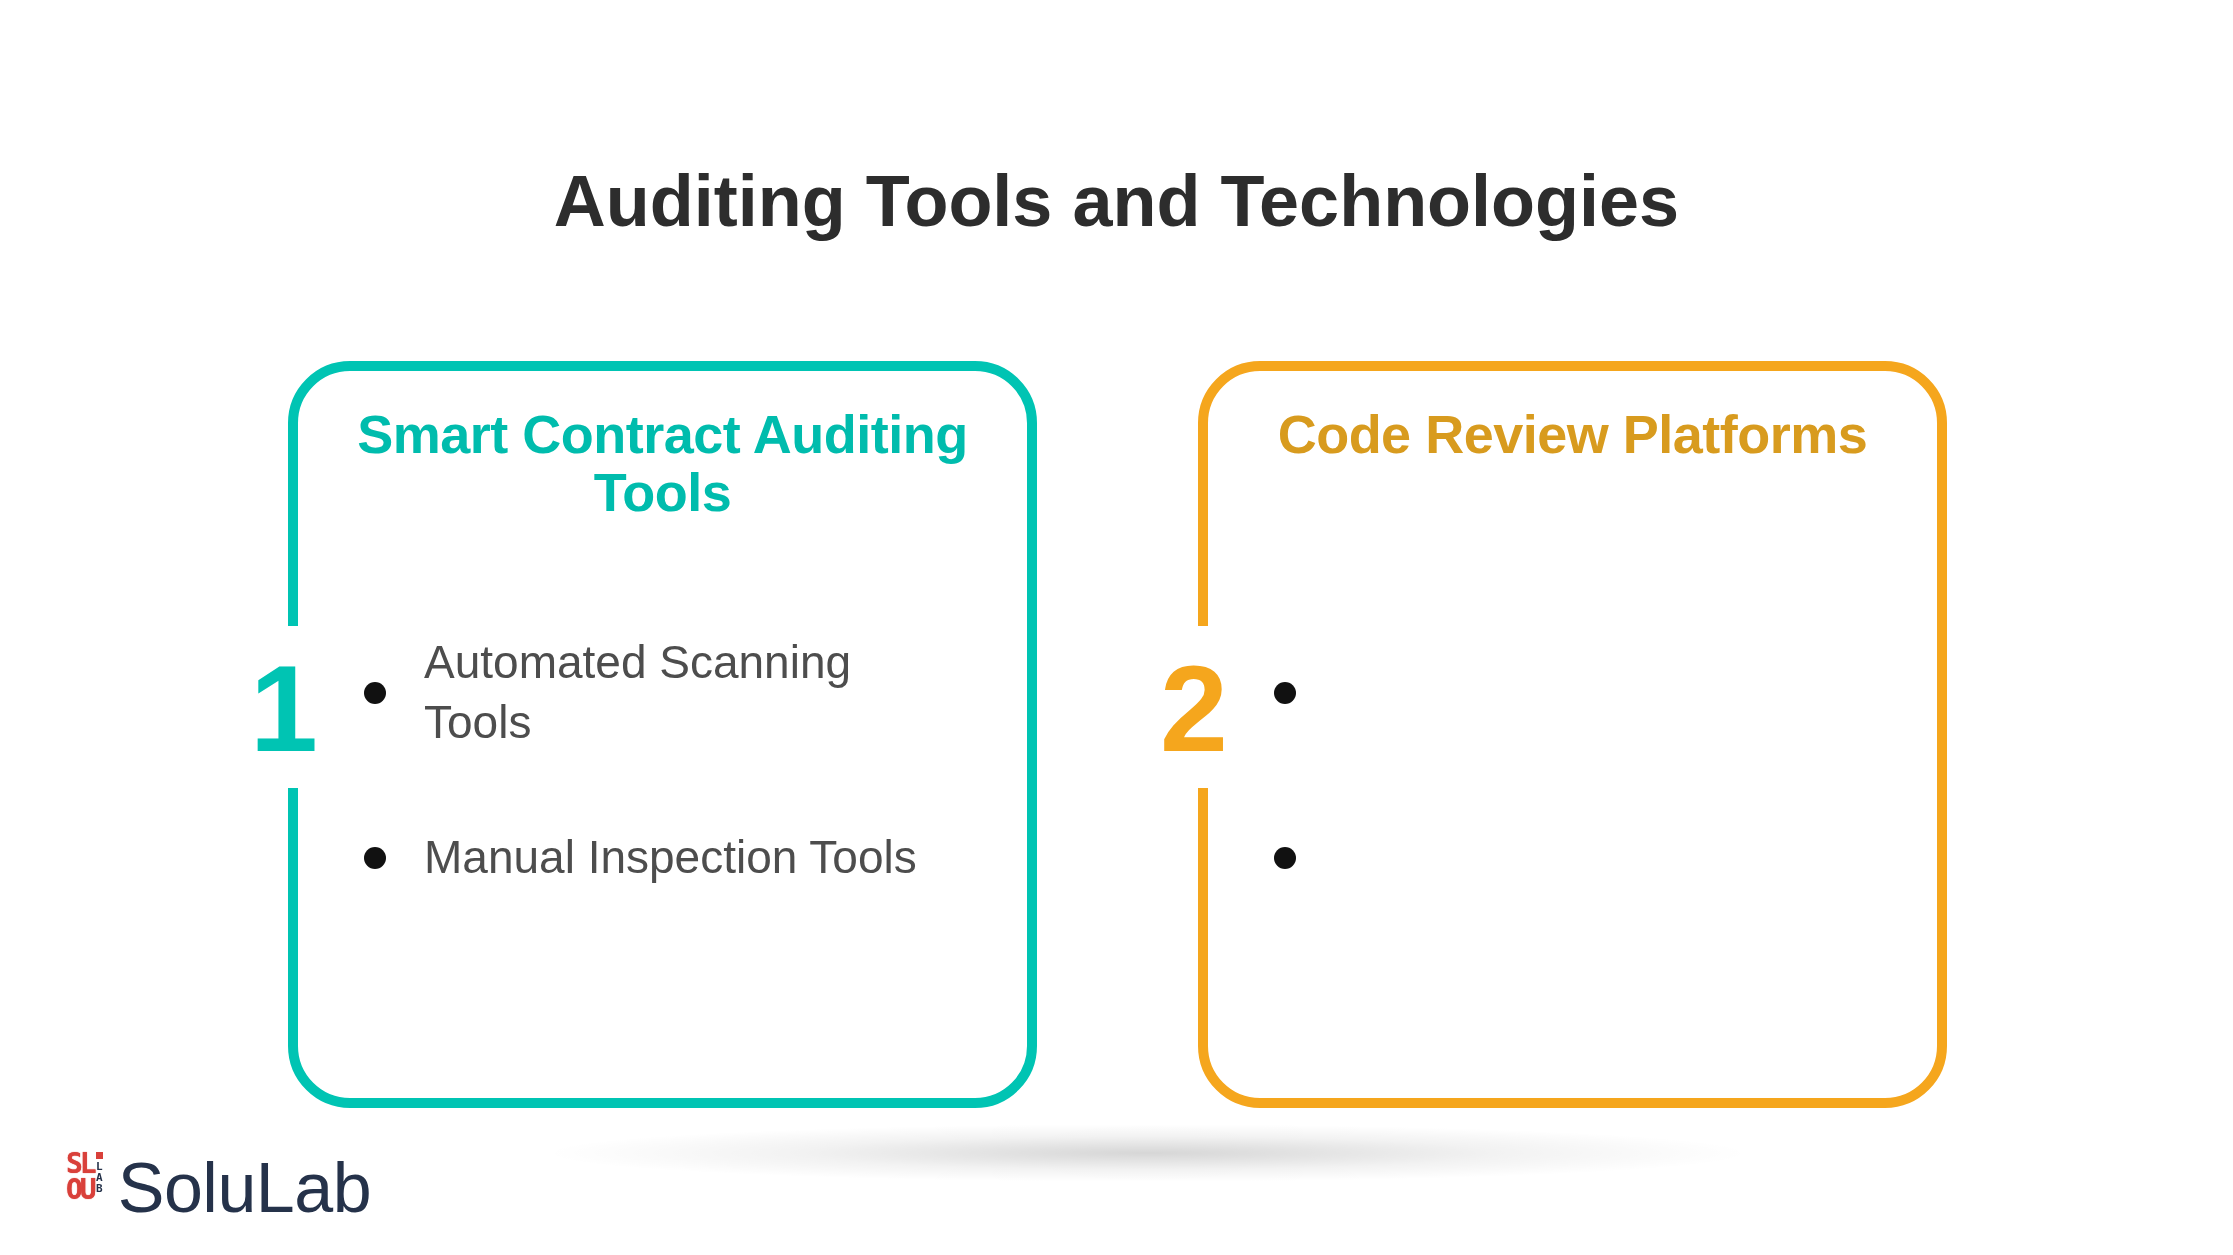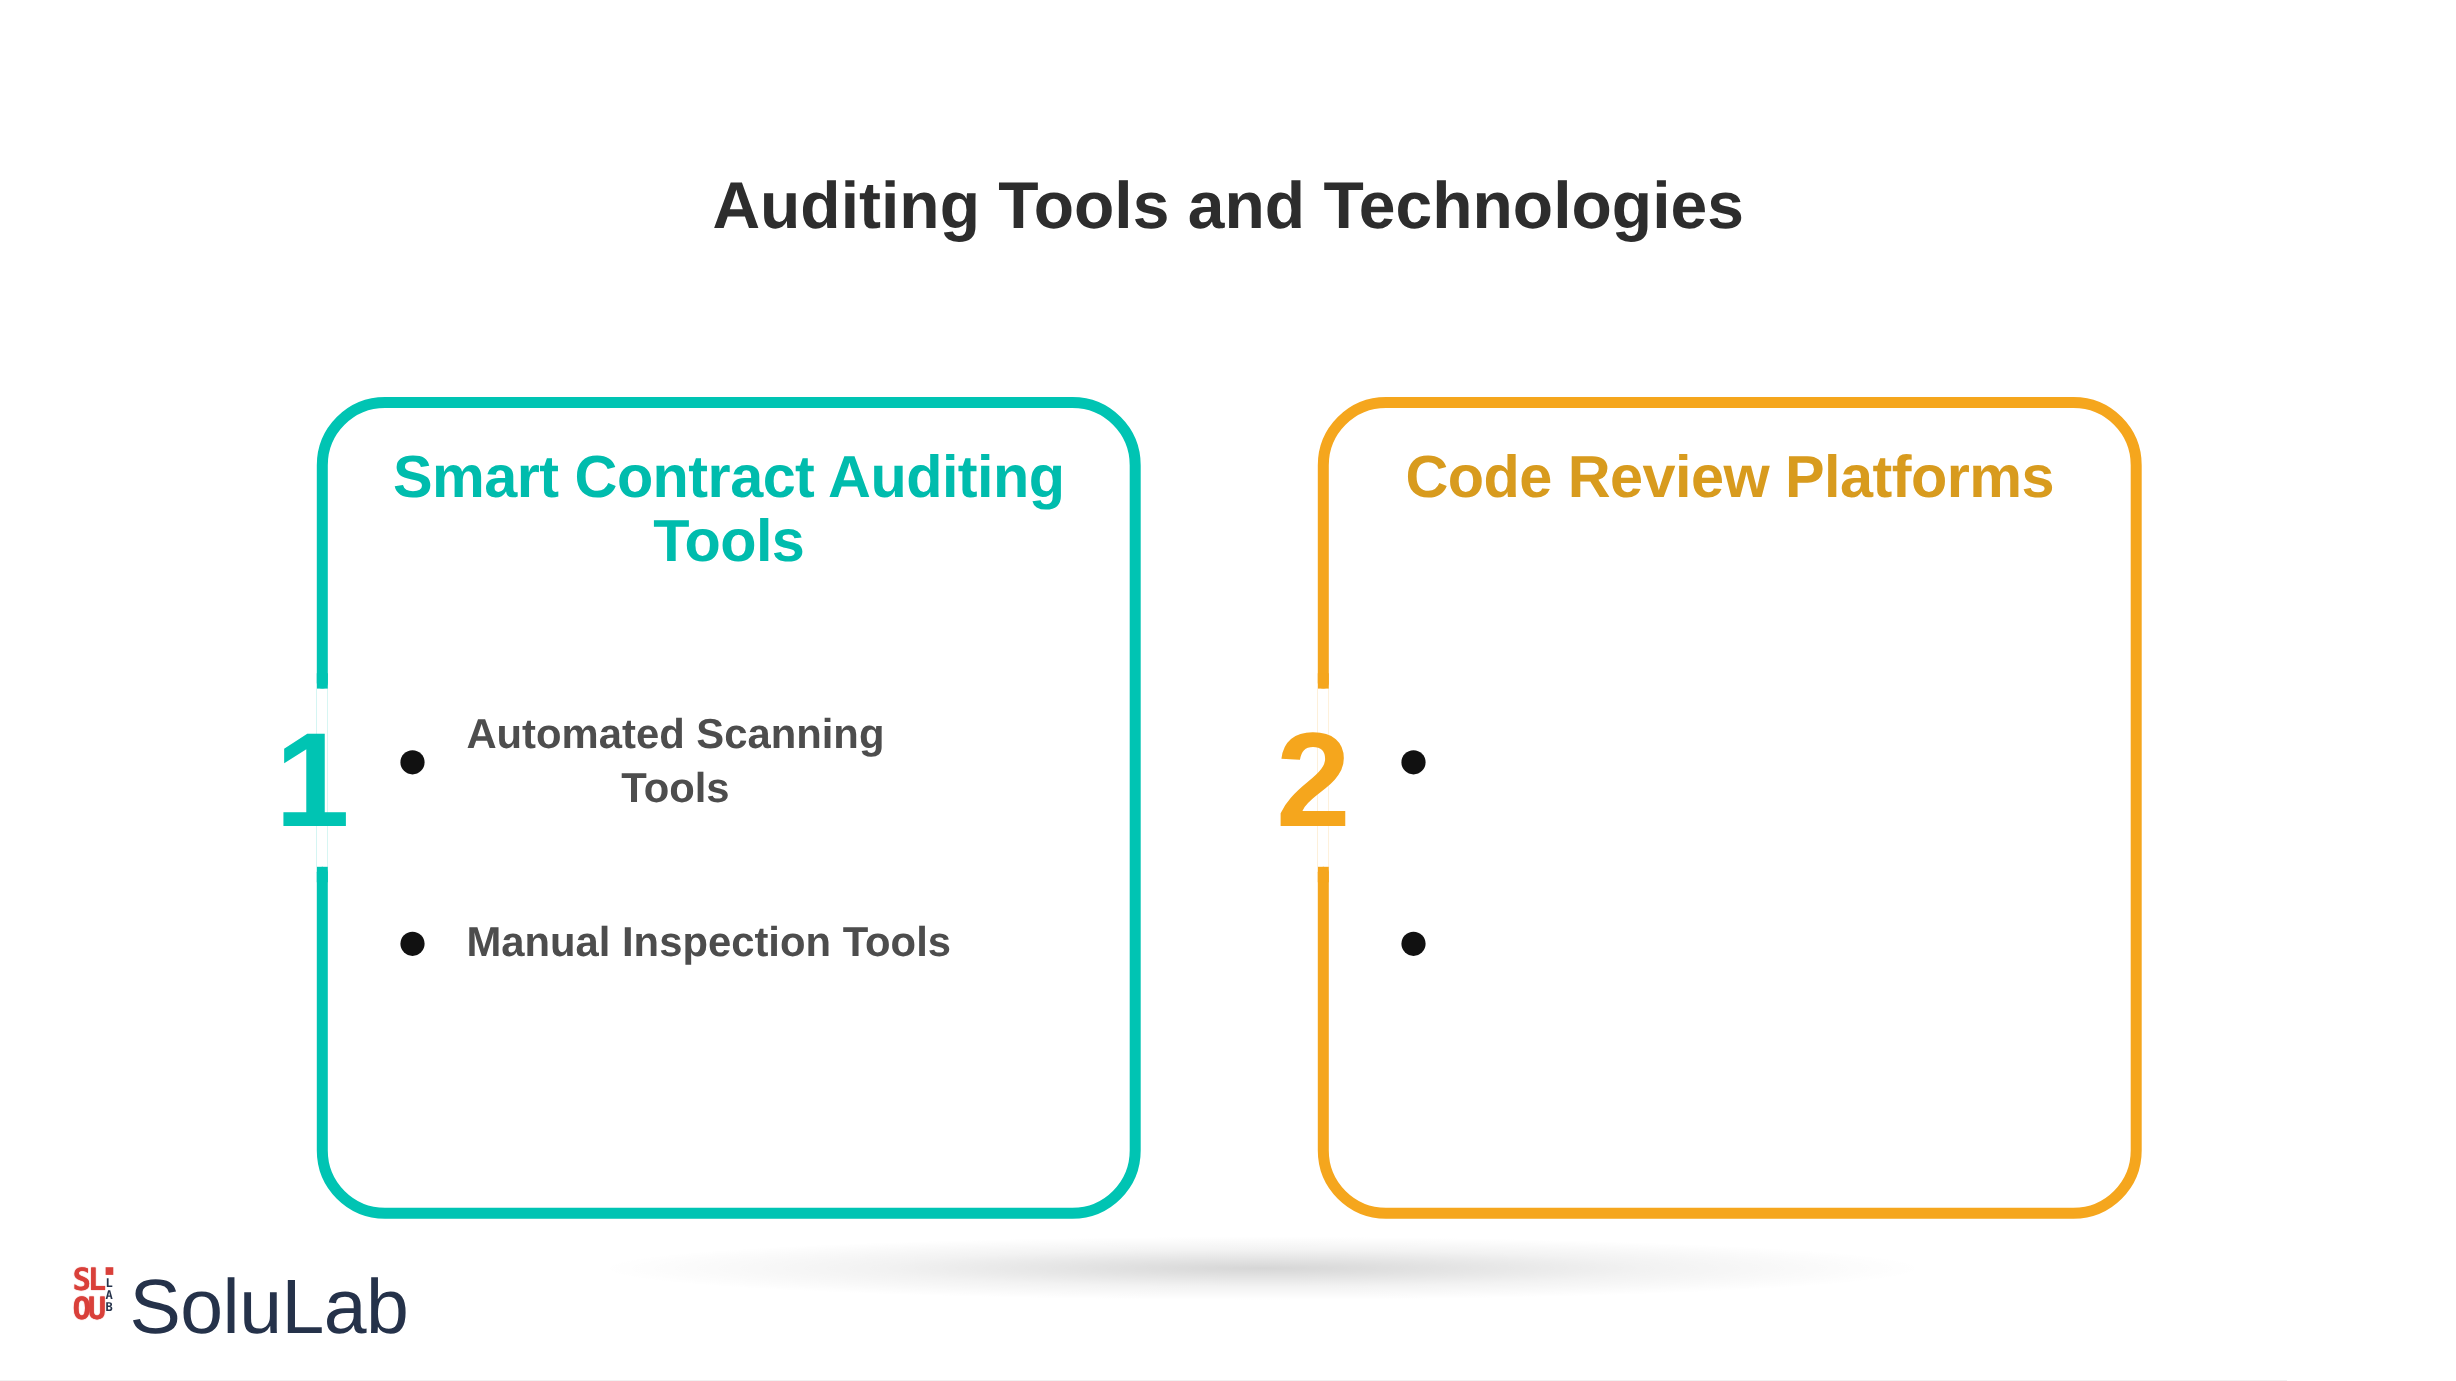--- a/index.html
+++ b/index.html
@@ -7,21 +7,21 @@
     position:relative;
     width:2233px;height:1255px;
     background:var(--background,#fff);
     overflow:hidden;
     font-family:"Liberation Sans","DejaVu Sans",sans-serif;
   }
   
   .title{
     position:absolute;top:112px;left:0;right:0;
     text-align:center;
-    font-size:60px;font-weight:800;line-height:1.15;
+    font-size:72px;font-weight:800;line-height:1.15;
     letter-spacing:0px;
     color:var(--title_text,#2d2d2d);
   }
   
   .card{
     position:absolute;top:338px;
     width:729px;height:727px;
     border:10px solid;border-radius:62px;
     background:#fff;
     margin-top:23px;
@@ -62,24 +62,23 @@
     display:flex;align-items:center;gap:38px;
   }
   .item.first{top:266px;}
   .item.second{top:431px;}
   .dot{
     width:22px;height:22px;border-radius:50%;
     background:var(--bullet_dot,#111);
     flex:0 0 22px;
   }
   .item-label{
-    font-size:38px;font-weight:bold;line-height:1.3;
+    font-size:46px;font-weight:normal;line-height:1.3;
     color:var(--body_text,#4d4d4d);
     white-space:pre-line;
-    text-align:center;
   }
   
   .ground-shadow{
     position:absolute;left:375px;top:1116px;
     width:1545px;height:74px;
     background:radial-gradient(ellipse closest-side,
       rgba(0,0,0,0.16) 0%, rgba(0,0,0,0.05) 45%, rgba(0,0,0,0) 78%);
   }
   
   .logo{

